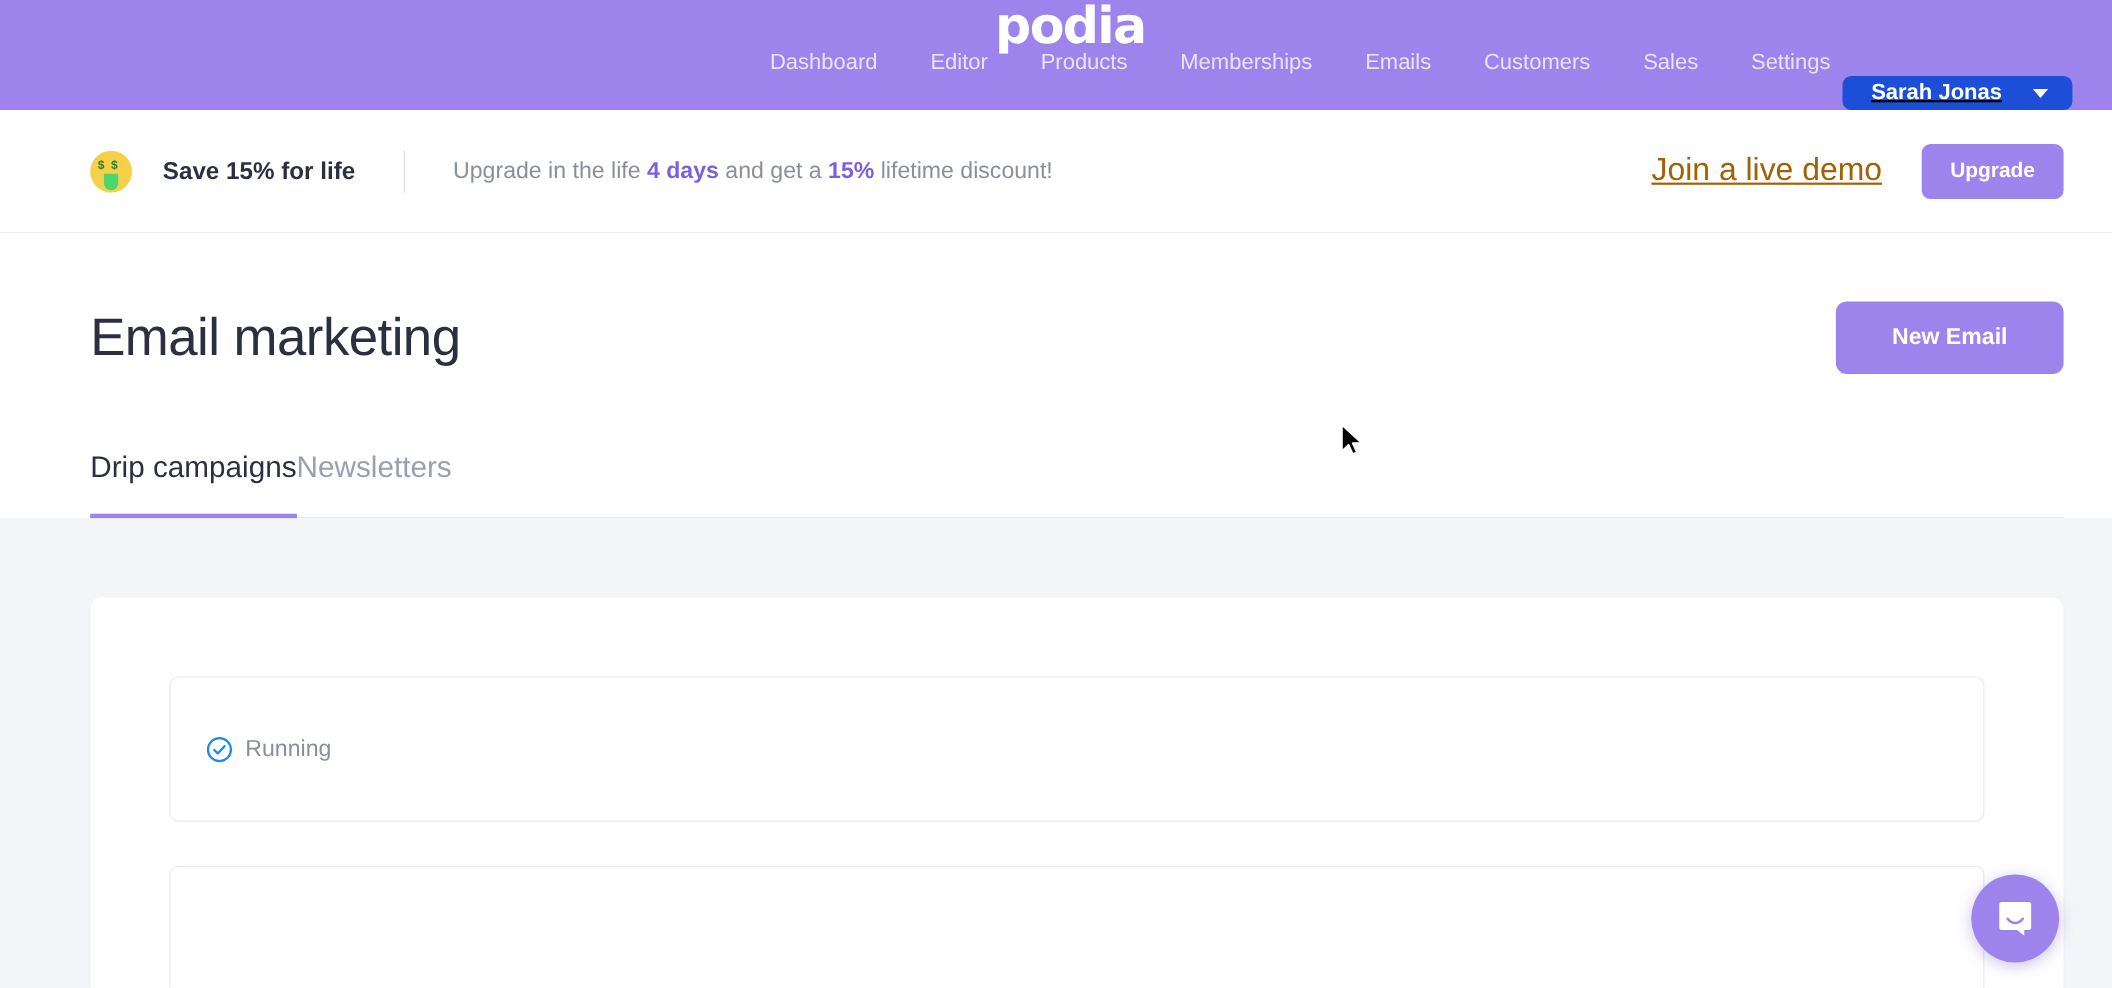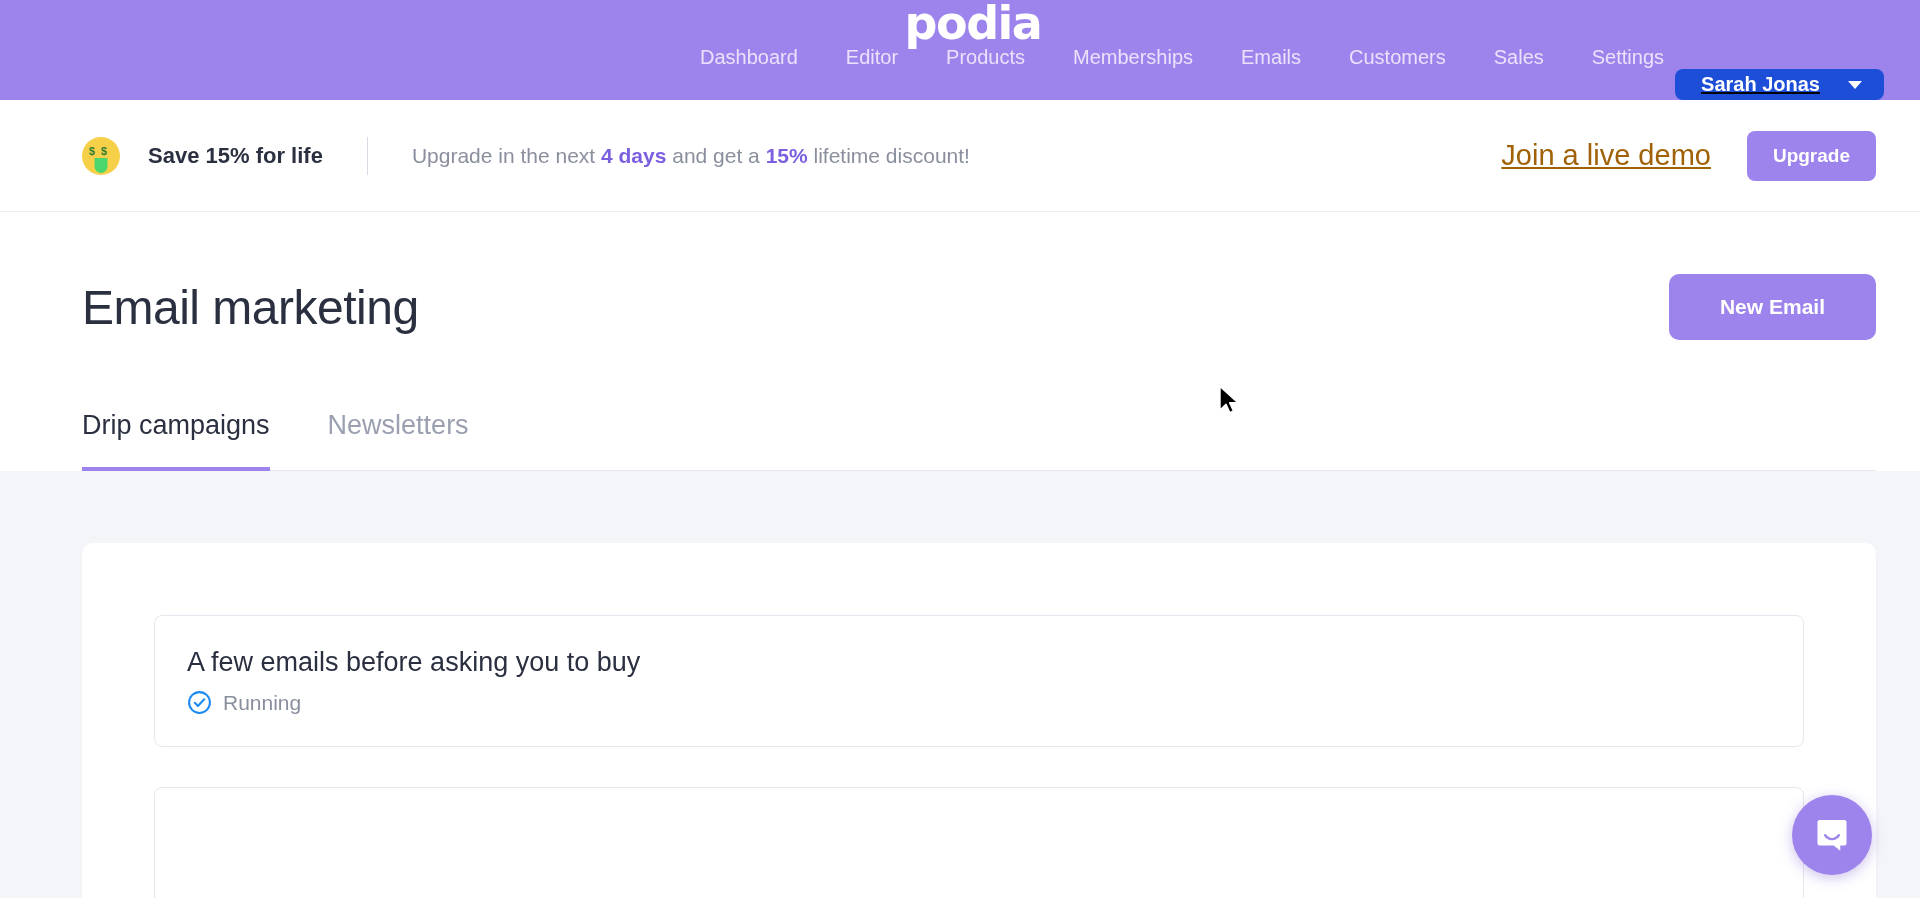--- a/index.html
+++ b/index.html
@@ -169,21 +169,20 @@
     border: none;
     border-radius: 10px;
     padding: 21px 51px;
     cursor: pointer;
     font-family: "Liberation Sans", sans-serif;
   }
 
   
   .tabs {
     display: flex;
-    gap: 58px;
     margin-top: 70px;
     border-bottom: 1px solid #e6e8ef;
     position: relative;
   }
   .tab {
     font-size: 27px;
     color: #9aa0b0;
     padding-bottom: 26px;
     cursor: pointer;
     white-space: nowrap;
@@ -308,21 +307,21 @@
   </div>
 </div>
 
 <div class="banner">
   <div class="banner-emoji">
     <span class="eyes">$$</span>
     <span class="tongue"></span>
   </div>
   <div class="banner-title">Save 15% for life</div>
   <div class="banner-sep"></div>
-  <div class="banner-text"><span>Upgrade in the next </span><b>4 days</b><span> and get a </span><b>15%</b><span> lifetime discount!</span></div>
+  <div class="banner-text"><span>Upgrade in the life </span><b>4 days</b><span> and get a </span><b>15%</b><span> lifetime discount!</span></div>
 
   <div class="banner-right">
     <a class="demo-link" href="#">Join a live demo</a>
     <button class="upgrade-btn">Upgrade</button>
   </div>
 </div>
 
 <div class="page-head">
   <div class="head-row">
     <h1 class="page-title">Email marketing</h1>
@@ -333,21 +332,20 @@
     <div class="tab active">Drip campaigns</div>
     <div class="tab">Newsletters</div>
   </div>
 </div>
 
 <div class="content">
   <div class="panel">
 
     <div class="campaign-card">
       <div class="campaign-left">
-        <div class="campaign-name">A few emails before asking you to buy</div>
         <div class="status-row">
           <svg class="check-icon" viewBox="0 0 24 24">
             <circle cx="12" cy="12" r="10" fill="none" stroke="#1d8bf1" stroke-width="2"></circle>
             <path d="M7.5 12.3l3 3 6-6.4" fill="none" stroke="#1d8bf1" stroke-width="2" stroke-linecap="round" stroke-linejoin="round"></path>
           </svg>
           <span class="status-text">Running</span>
         </div>
       </div>
 
     </div>

